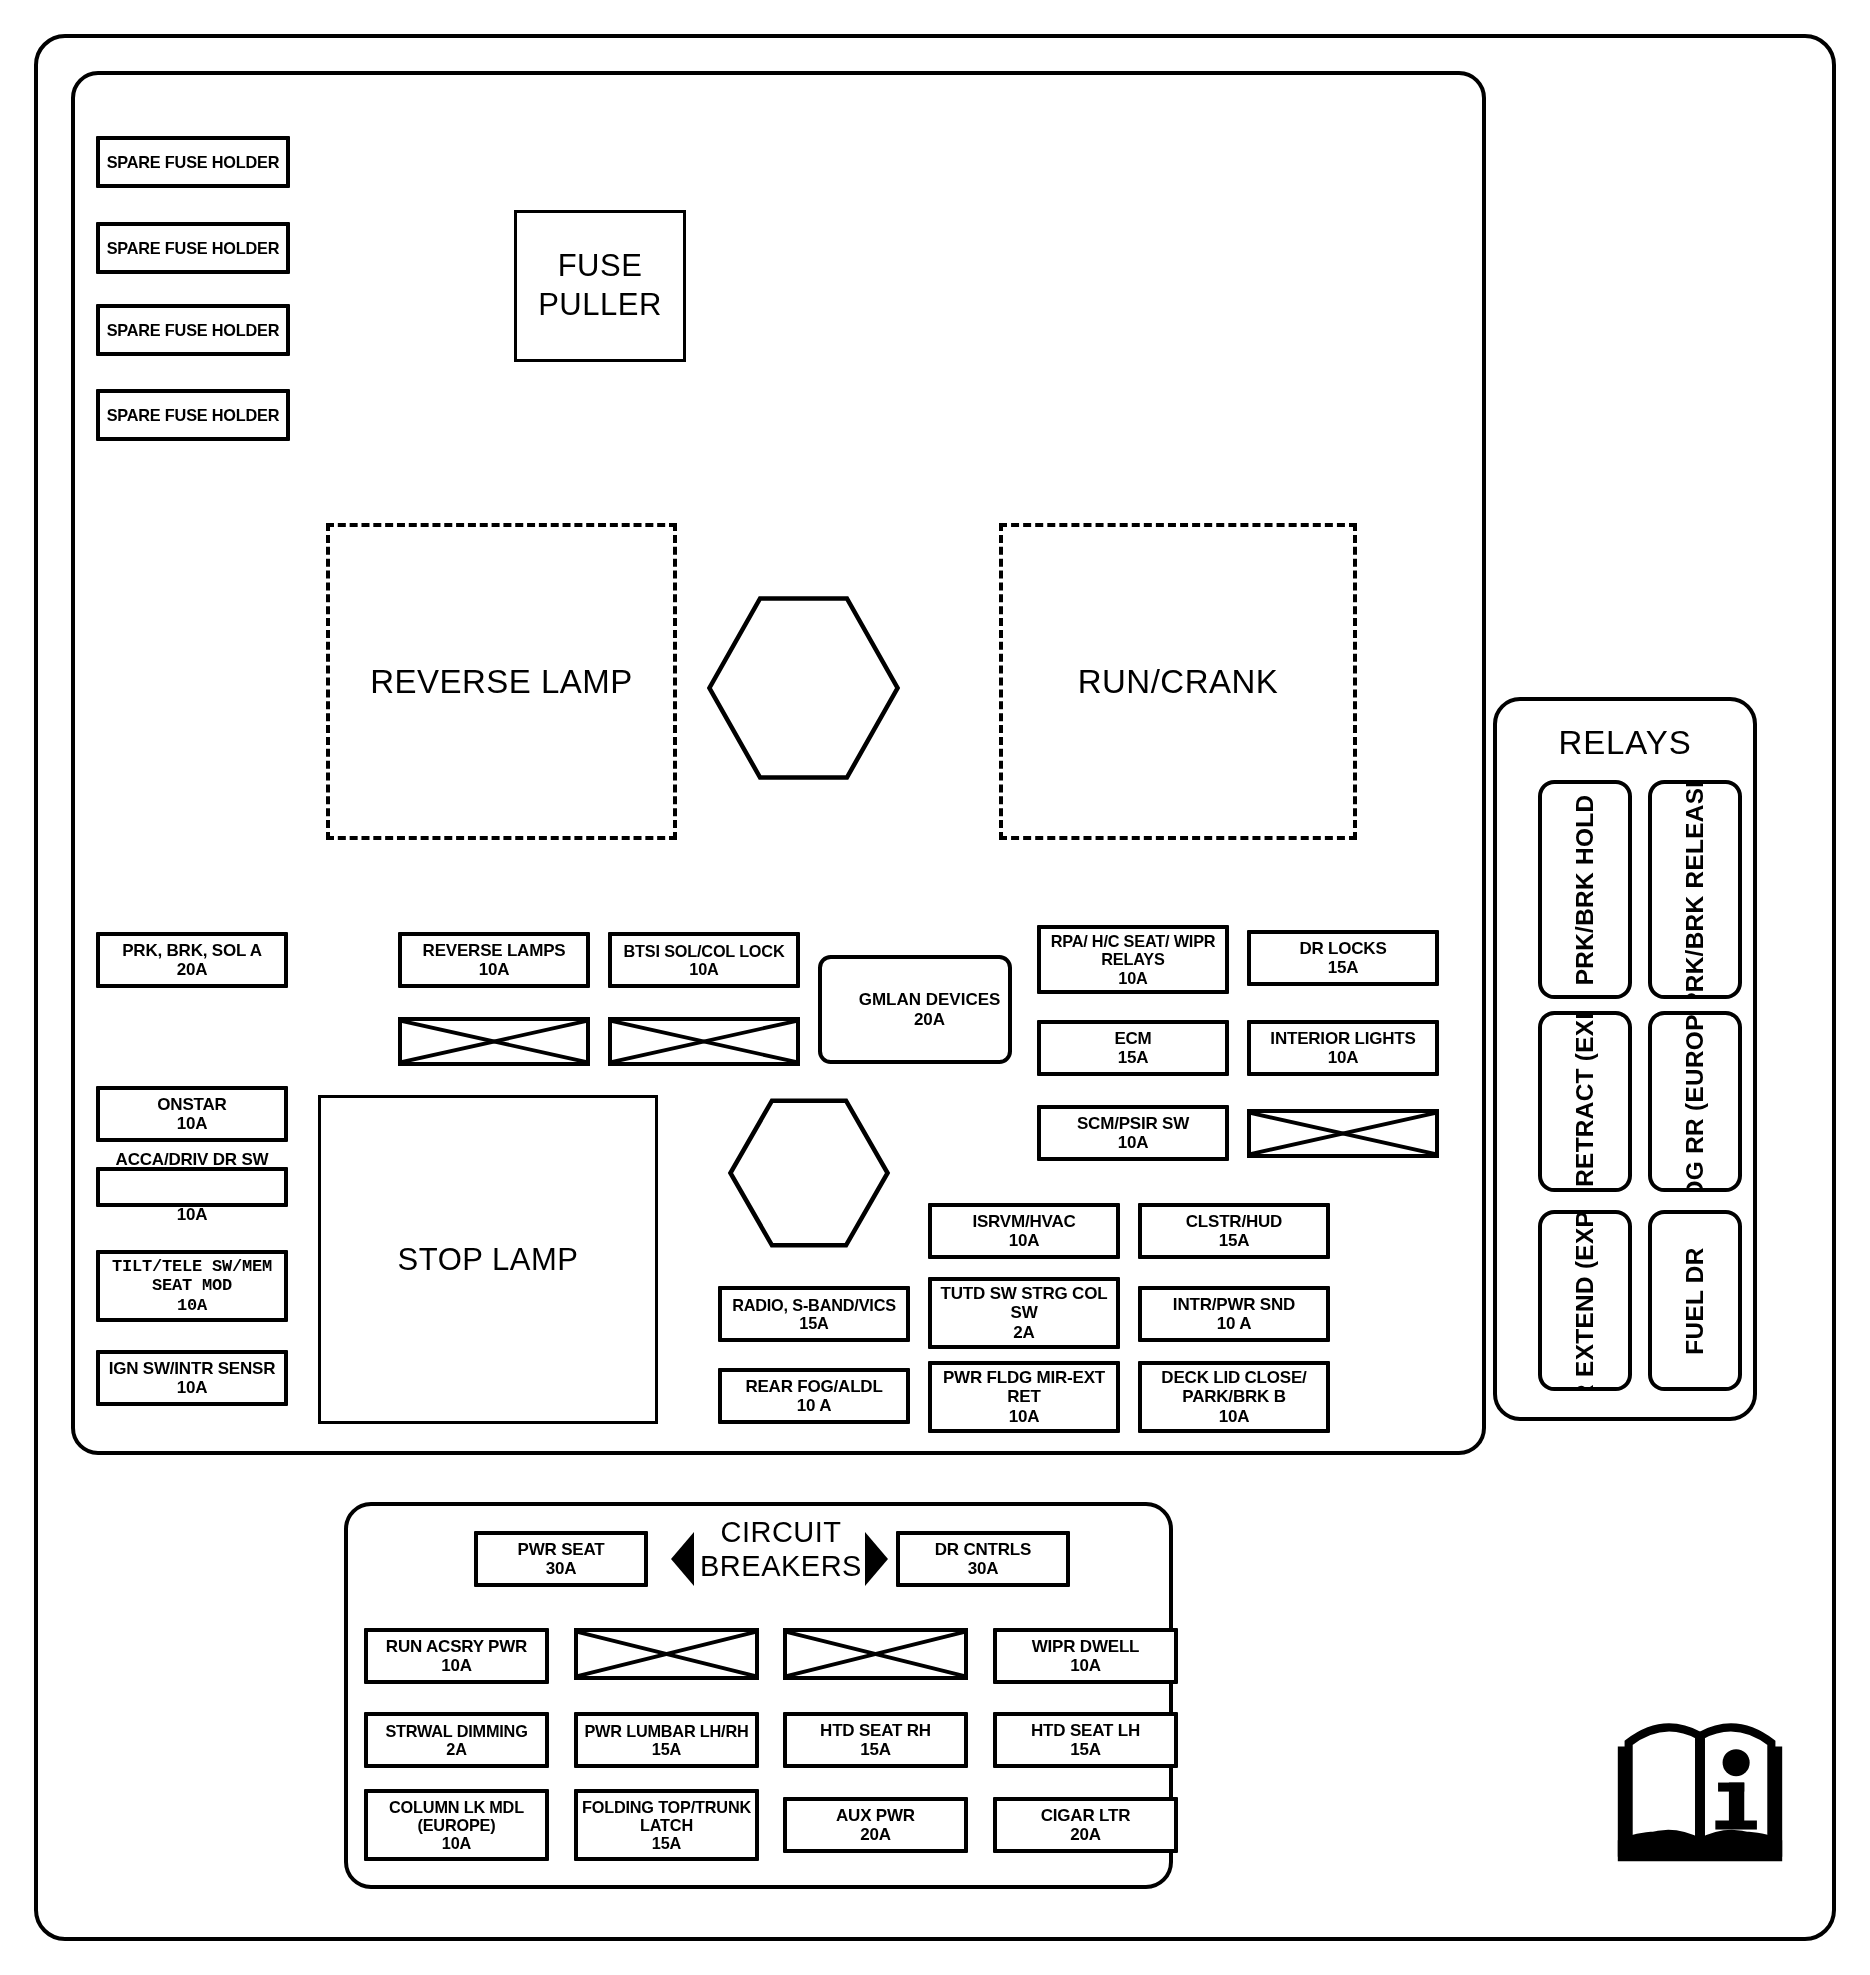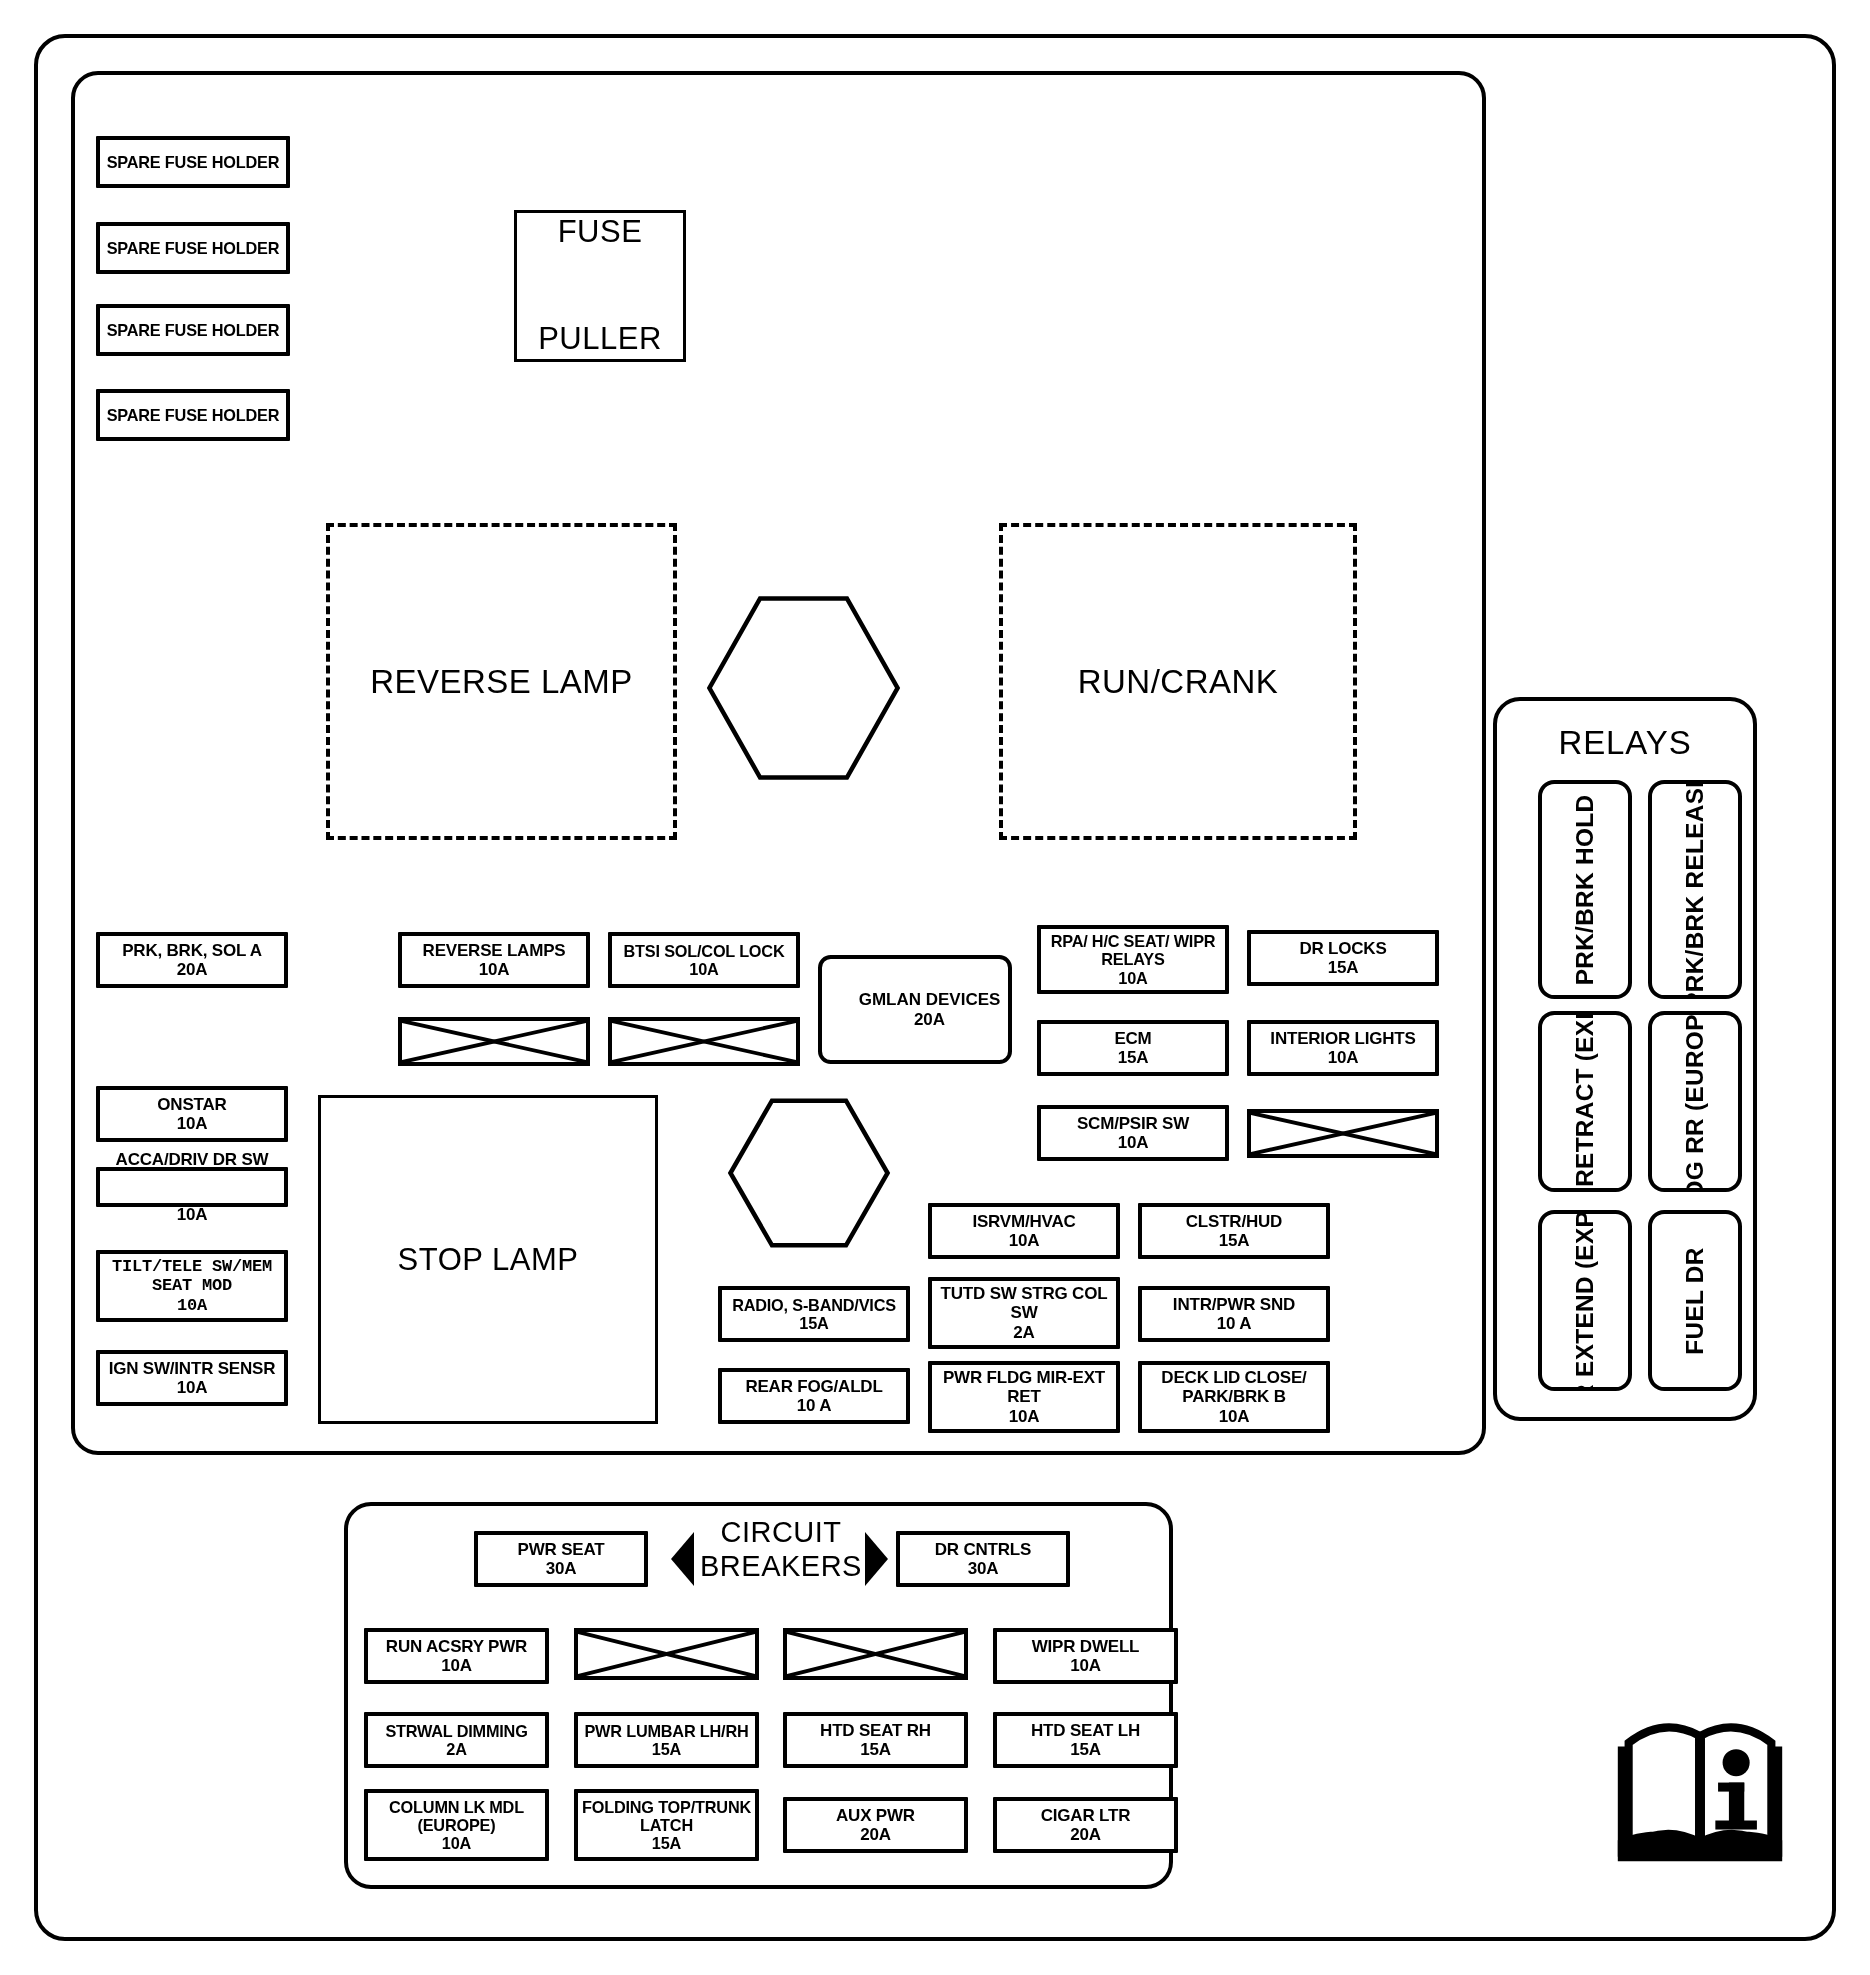--- a/index.html
+++ b/index.html
@@ -122,21 +122,21 @@
   }
 
   .bigtext{font-size:31px;letter-spacing:0.5px;}
   .fusepuller{
     position:absolute;
     border:3.6px solid #000;
     box-sizing:border-box;
     display:flex;
     flex-direction:column;
     align-items:center;
-    justify-content:space-between;
+    justify-content:center;
     font-size:31px;
     line-height:1.25;
     letter-spacing:0.5px;
   }
 
   
   .relay-cell{
     position:absolute;
     border:4.5px solid #000;
     border-radius:16.3px;

